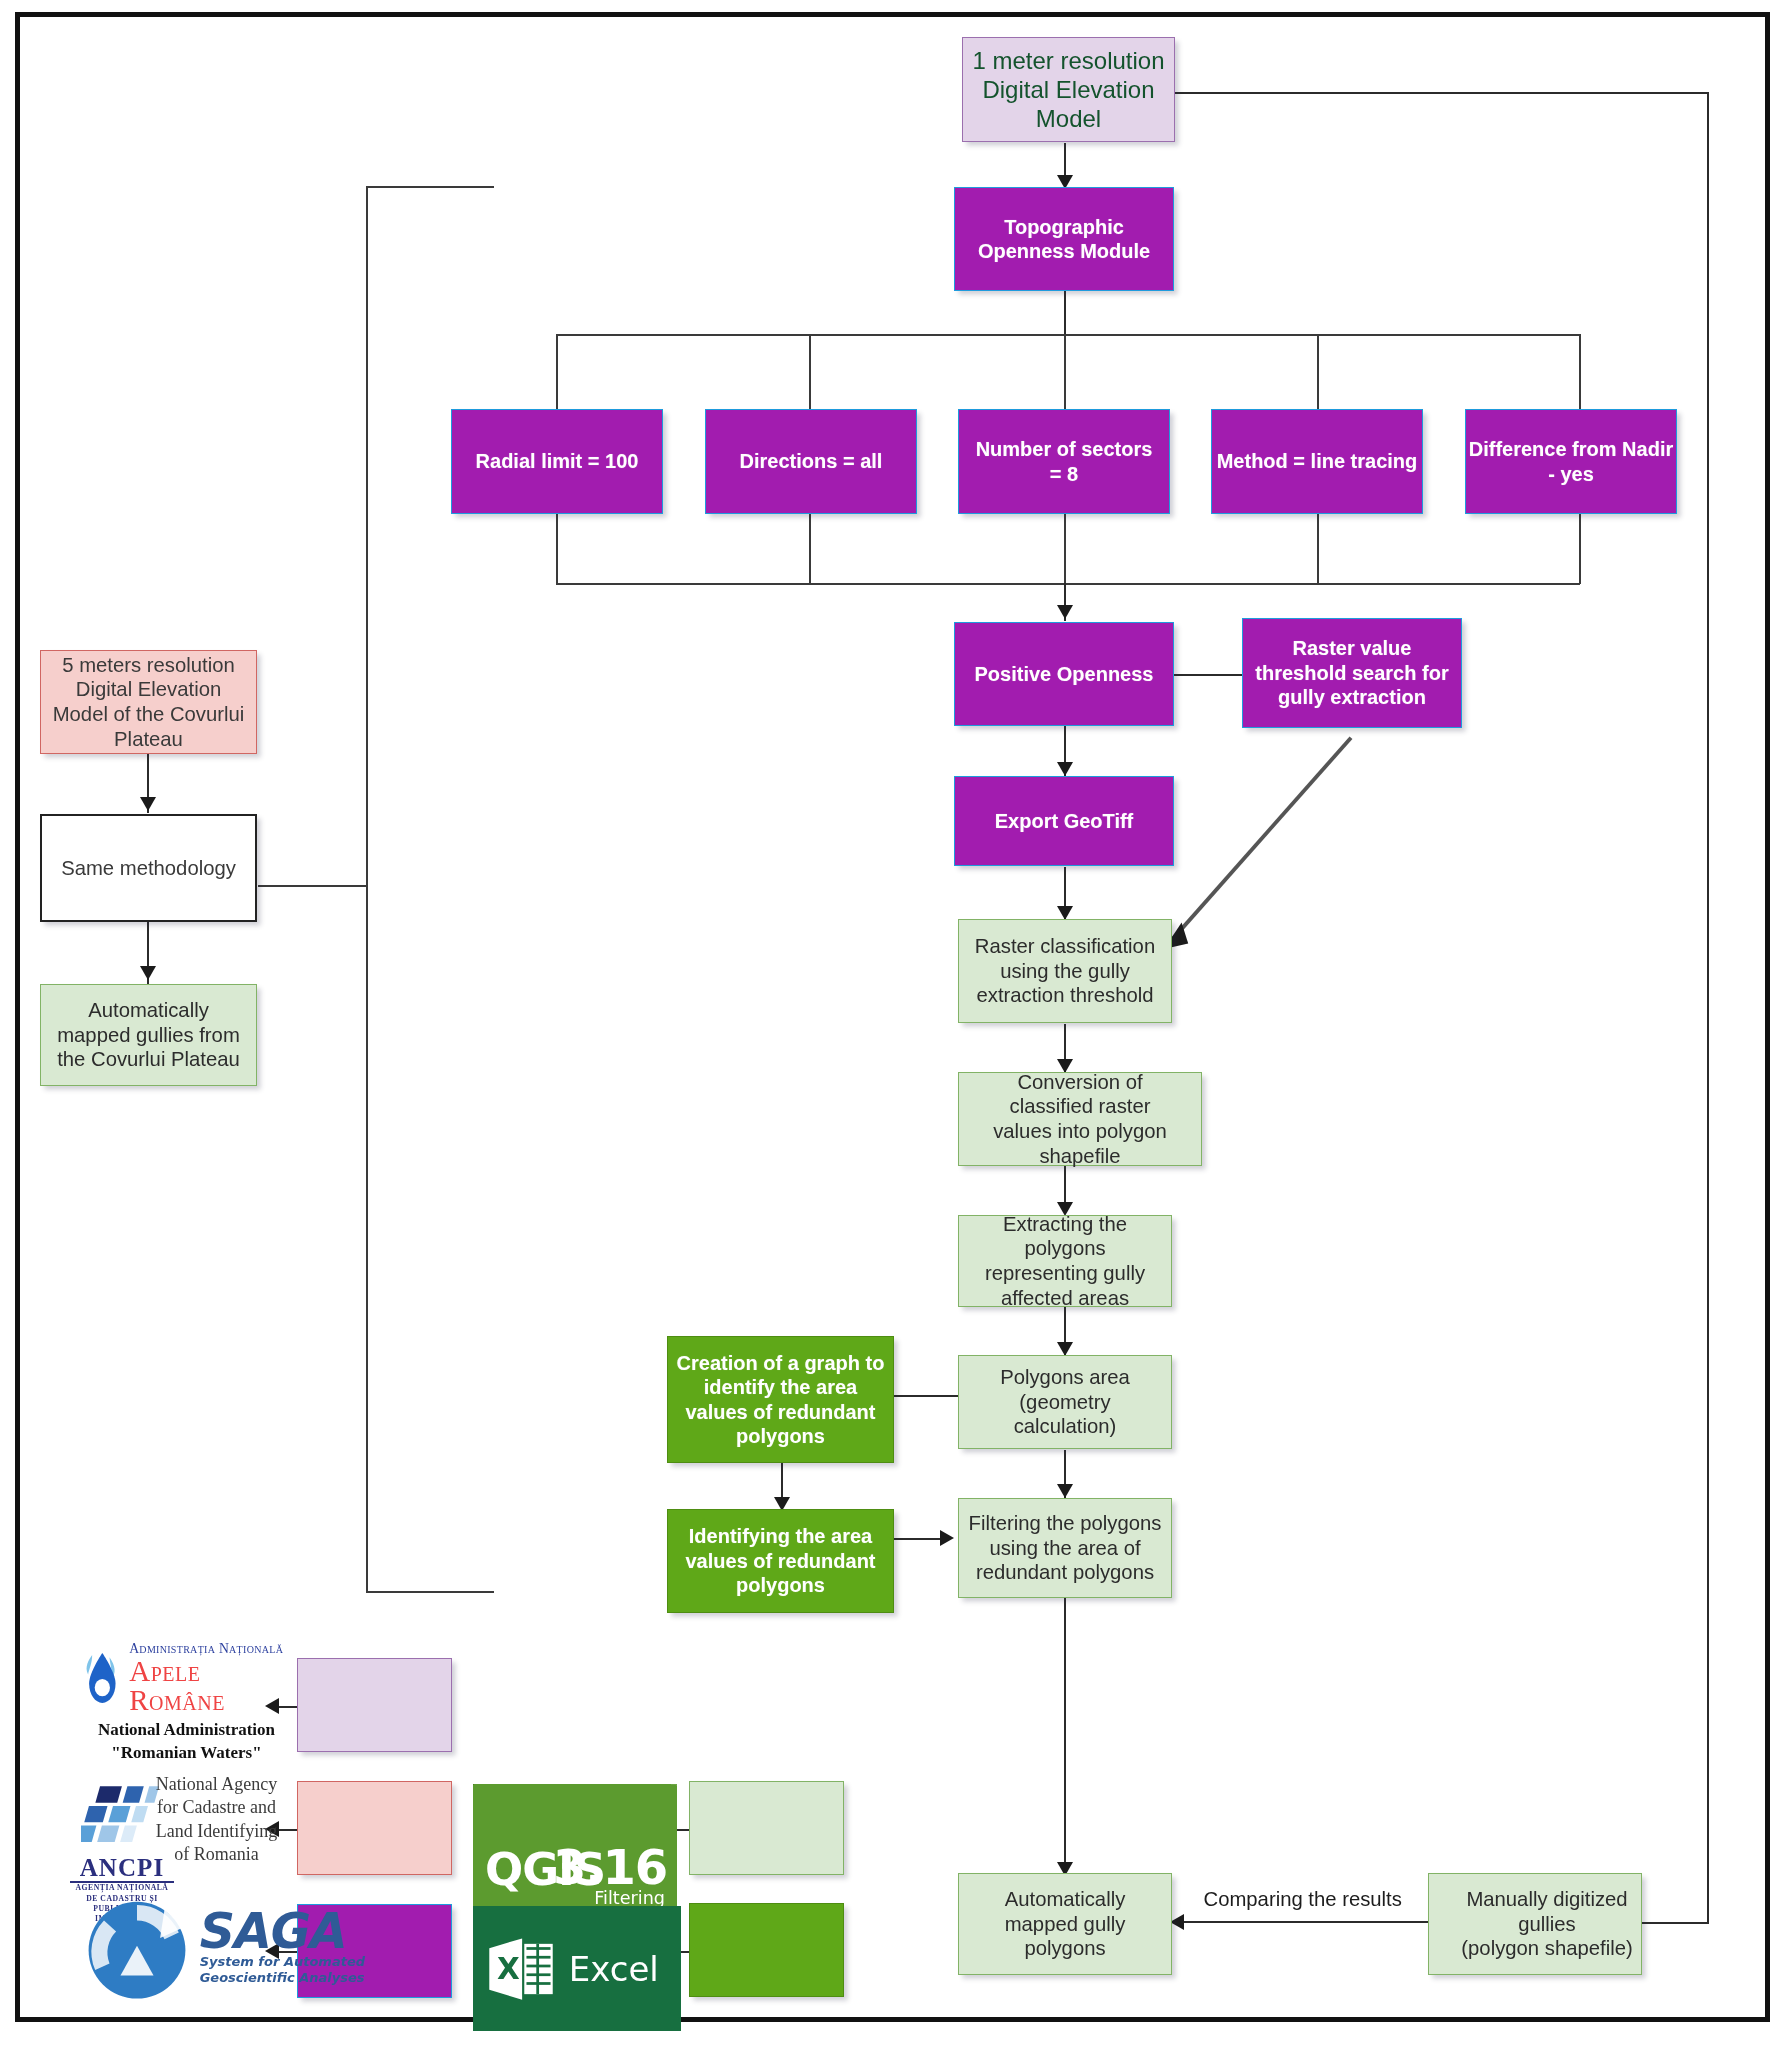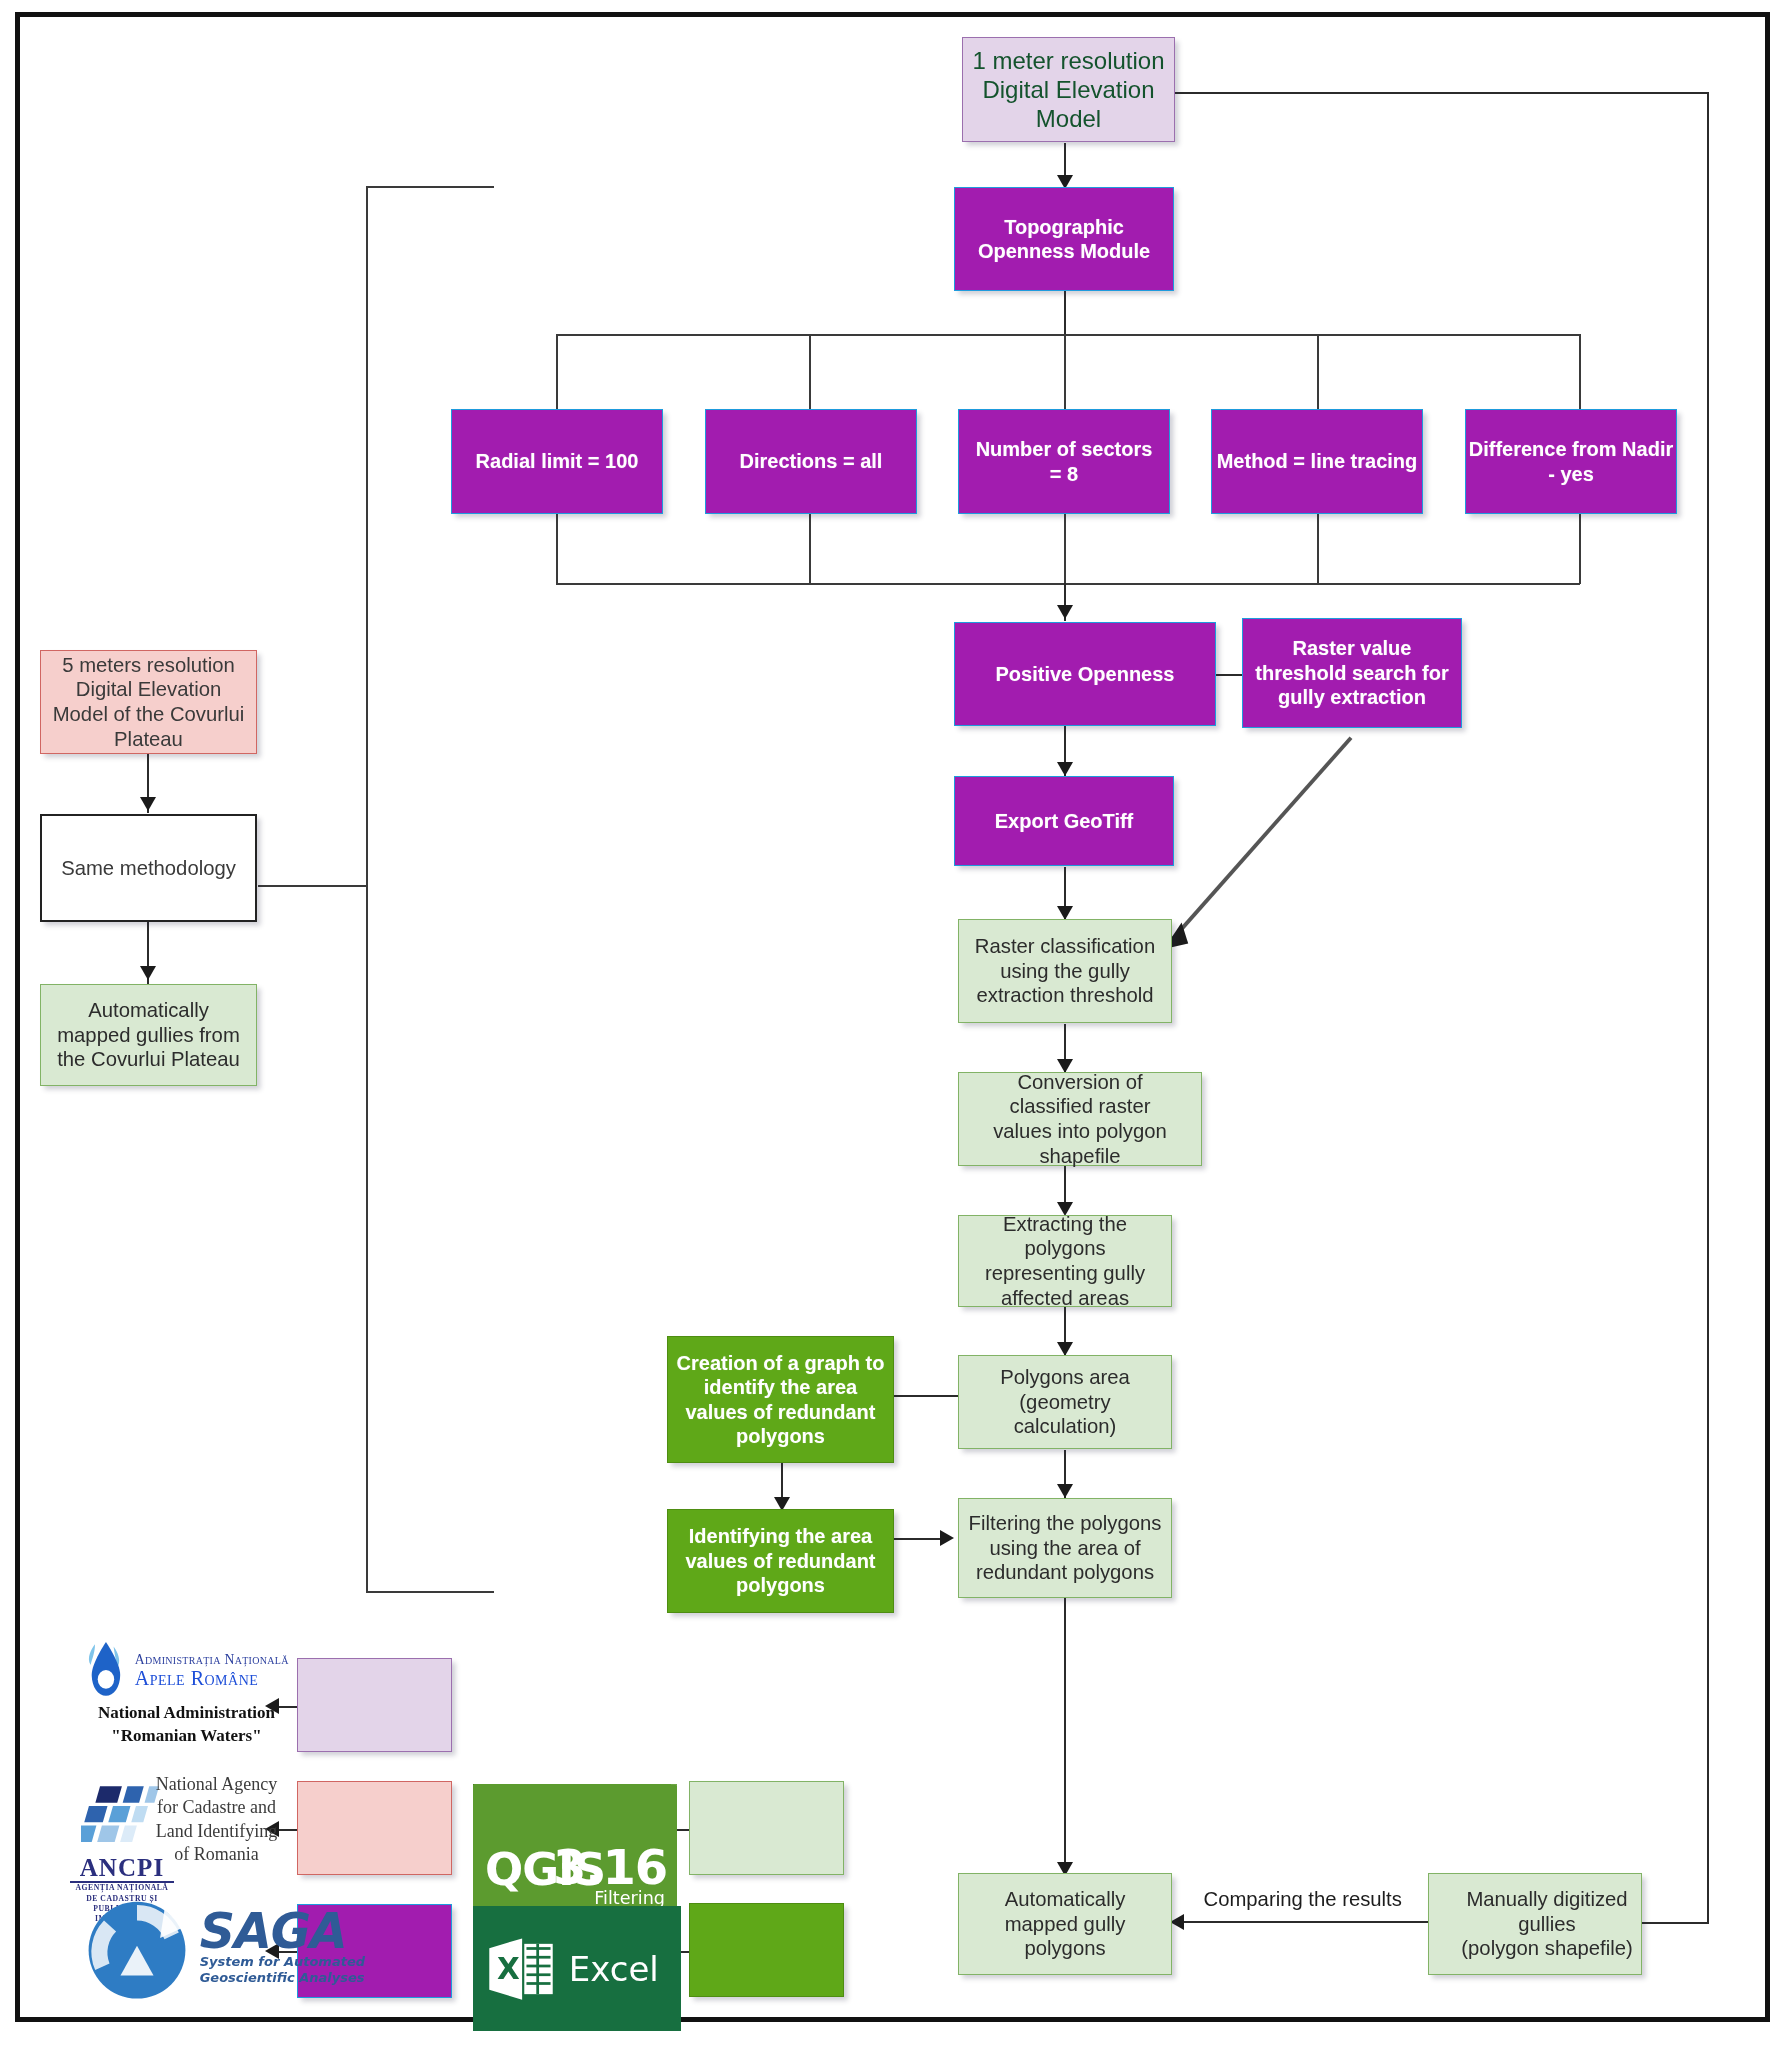--- a/index.html
+++ b/index.html
@@ -93,21 +93,21 @@
 
   
   .diag { position:absolute; z-index:2; }
 
   
   .logo { position:absolute; z-index:6; }
 
   .apele-wrap { display:flex; flex-direction:column; align-items:center; }
   .apele-row { display:flex; align-items:center; gap:5.5px; }
   .apele-txt1 { color:#2b3F9E; font-family:"Liberation Serif", serif; font-size:13.7px; font-variant:small-caps; letter-spacing:0.3px; }
-  .apele-txt2 { color:#1d4ed8; font-family:"Liberation Serif", serif; font-size:20px; font-variant:small-caps; letter-spacing:0.5px; line-height:1; }
+  .apele-txt2 { color:#ef4444; font-family:"Liberation Serif", serif; font-size:29px; font-variant:small-caps; letter-spacing:0.5px; line-height:1; }
   .apele-sub { color:#111; font-family:"Liberation Serif", serif; font-weight:bold; font-size:17px; text-align:center; line-height:1.25; margin-top:4.4px;}
 
   .ancpi-txt { color:#3b3b3b; font-family:"Liberation Serif", serif; font-size:18px; text-align:center; line-height:1.3; }
   .ancpi-word { color:#2b2f7e; font-family:"Liberation Serif", serif; font-weight:bold; font-size:25px; letter-spacing:1.1px; border-bottom:2.2px solid #2b2f7e; line-height:1.05;}
   .ancpi-small { color:#2b2f7e; font-family:"Liberation Serif", serif; font-weight:bold; font-size:7.7px; letter-spacing:0.5px; text-align:center; line-height:1.35; }
 
   .saga-word { font-family:"DejaVu Sans", sans-serif; font-weight:bold; font-style:italic; font-size:49px; color:#2F5B96; letter-spacing:-1.1px; line-height:.9; }
   .saga-sub { font-family:"DejaVu Sans", sans-serif; font-weight:bold; font-style:italic; font-size:13px; color:#2F5B96; line-height:1.25; }
 
   .qgis-box { width:204px; height:140px; background:#5C9B2F;
@@ -239,21 +239,21 @@
   <div class="node blue" style="left:705px; top:409px; width:212px; height:105px;">Directions = all</div>
 
   <div class="node blue" style="left:958px; top:409px; width:212px; height:105px;">Number of sectors
 = 8</div>
 
   <div class="node blue" style="left:1211px; top:409px; width:212px; height:105px;">Method = line tracing</div>
 
   <div class="node blue" style="left:1465px; top:409px; width:212px; height:105px;">Difference from Nadir
 - yes</div>
 
-  <div class="node blue" style="left:954px; top:622px; width:262px; height:104px;">Positive Openness</div>
+  <div class="node blue" style="left:954px; top:622px; width:220px; height:104px;">Positive Openness</div>
 
   <div class="node blue" style="left:1242px; top:618px; width:220px; height:110px;">Raster value
 threshold search for
 gully extraction</div>
 
   <div class="node blue" style="left:954px; top:776px; width:220px; height:90px;">Export GeoTiff</div>
 
   <div class="node lgreen" style="left:958px; top:919px; width:214px; height:104px;">Raster classification
 using the gully
 extraction threshold</div>

